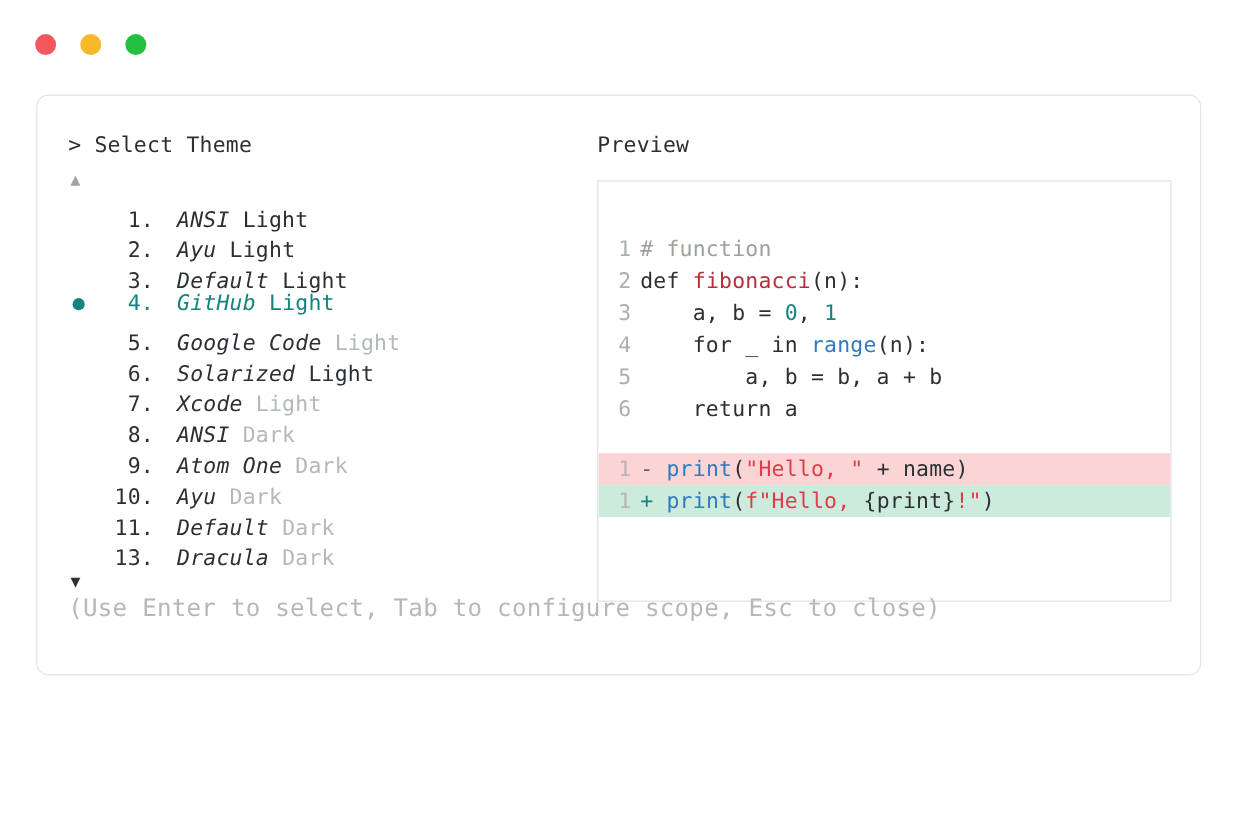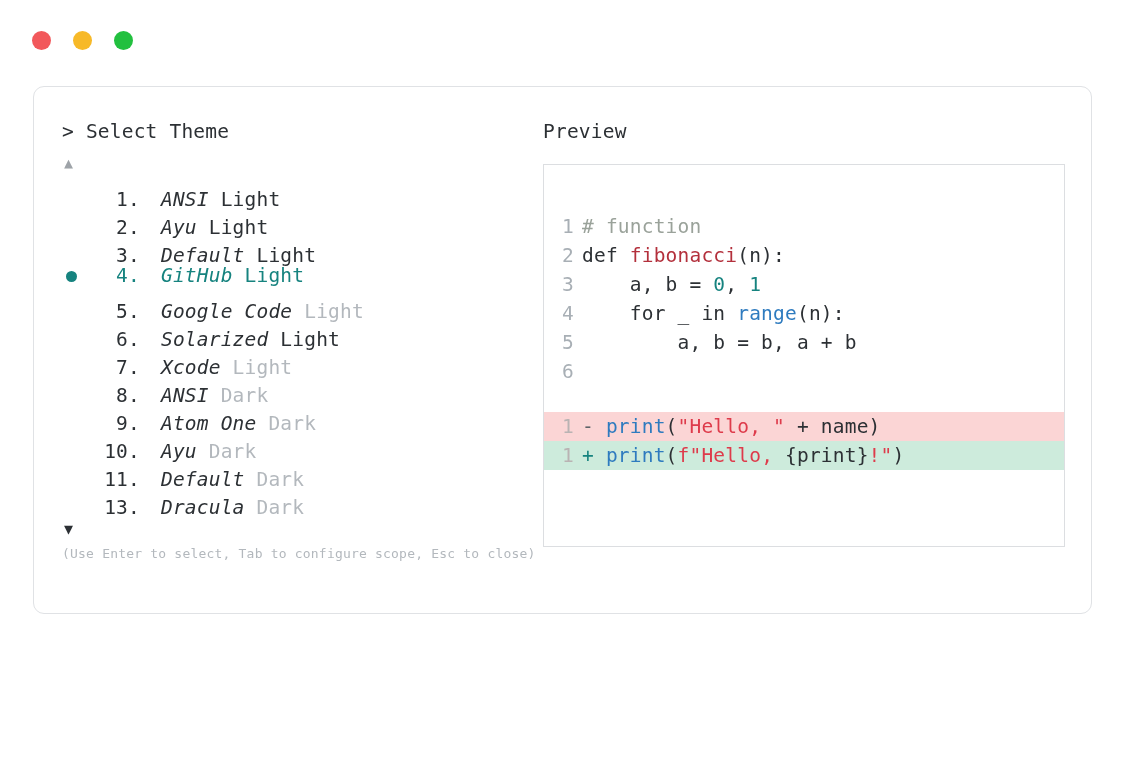--- a/index.html
+++ b/index.html
@@ -133,21 +133,21 @@
   .tok-num     { color: #16837f; }
   .tok-builtin { color: #2e7bbf; margin-top: 32px; }
   .tok-str     { color: #de3b4b; }
   .tok-plain   { color: #2c3034; }
 
   
   .hint {
     position: absolute;
     left: 28px;
     bottom: 46px;
-    font-size: 13px;
+    font-size: 22px;
     line-height: 26px;
     color: #b3b8bd;
     white-space: pre;
     letter-spacing: .2px;
   }
 </style>
 </head>
 <body>
 
 <div class="titlebar">
@@ -187,21 +187,21 @@
       <div class="col-right">
         <div class="section-head">Preview</div>
 
         <div class="code-box">
           <div id="code-lines">
               <div class="code-line"><span class="lineno">1</span><span class="code-text"><span class="tok-comment"># function</span></span></div>
               <div class="code-line"><span class="lineno">2</span><span class="code-text"><span class="tok-kw">def </span><span class="tok-fn">fibonacci</span><span class="tok-plain">(n):</span></span></div>
               <div class="code-line"><span class="lineno">3</span><span class="code-text"><span class="tok-plain">    a, b = </span><span class="tok-num">0</span><span class="tok-plain">, </span><span class="tok-num">1</span></span></div>
               <div class="code-line"><span class="lineno">4</span><span class="code-text"><span class="tok-plain">    for _ in </span><span class="tok-builtin">range</span><span class="tok-plain">(n):</span></span></div>
               <div class="code-line"><span class="lineno">5</span><span class="code-text"><span class="tok-plain">        a, b = b, a + b</span></span></div>
-              <div class="code-line"><span class="lineno">6</span></div>
+              <div class="code-line"><span class="lineno">6</span><span class="code-text"><span class="tok-plain">    return a</span></span></div>
             </div>
           <div class="code-gap"></div>
           <div id="diff-lines">
               <div class="code-line diff-line minus" style="background: rgb(251, 213, 213);"><span class="lineno">1</span><span class="code-text"><span class="sign">- </span><span class="tok-builtin">print</span><span class="tok-plain">(</span><span class="tok-str">"Hello, "</span><span class="tok-plain"> + name)</span></span></div>
               <div class="code-line diff-line plus" style="background: rgb(205, 235, 220);"><span class="lineno">1</span><span class="code-text"><span class="sign">+ </span><span class="tok-builtin">print</span><span class="tok-plain">(</span><span class="tok-str">f"Hello, </span><span class="tok-plain">{print}</span><span class="tok-str">!"</span><span class="tok-plain">)</span></span></div>
             </div>
         </div>
       </div>
 
     </div>

